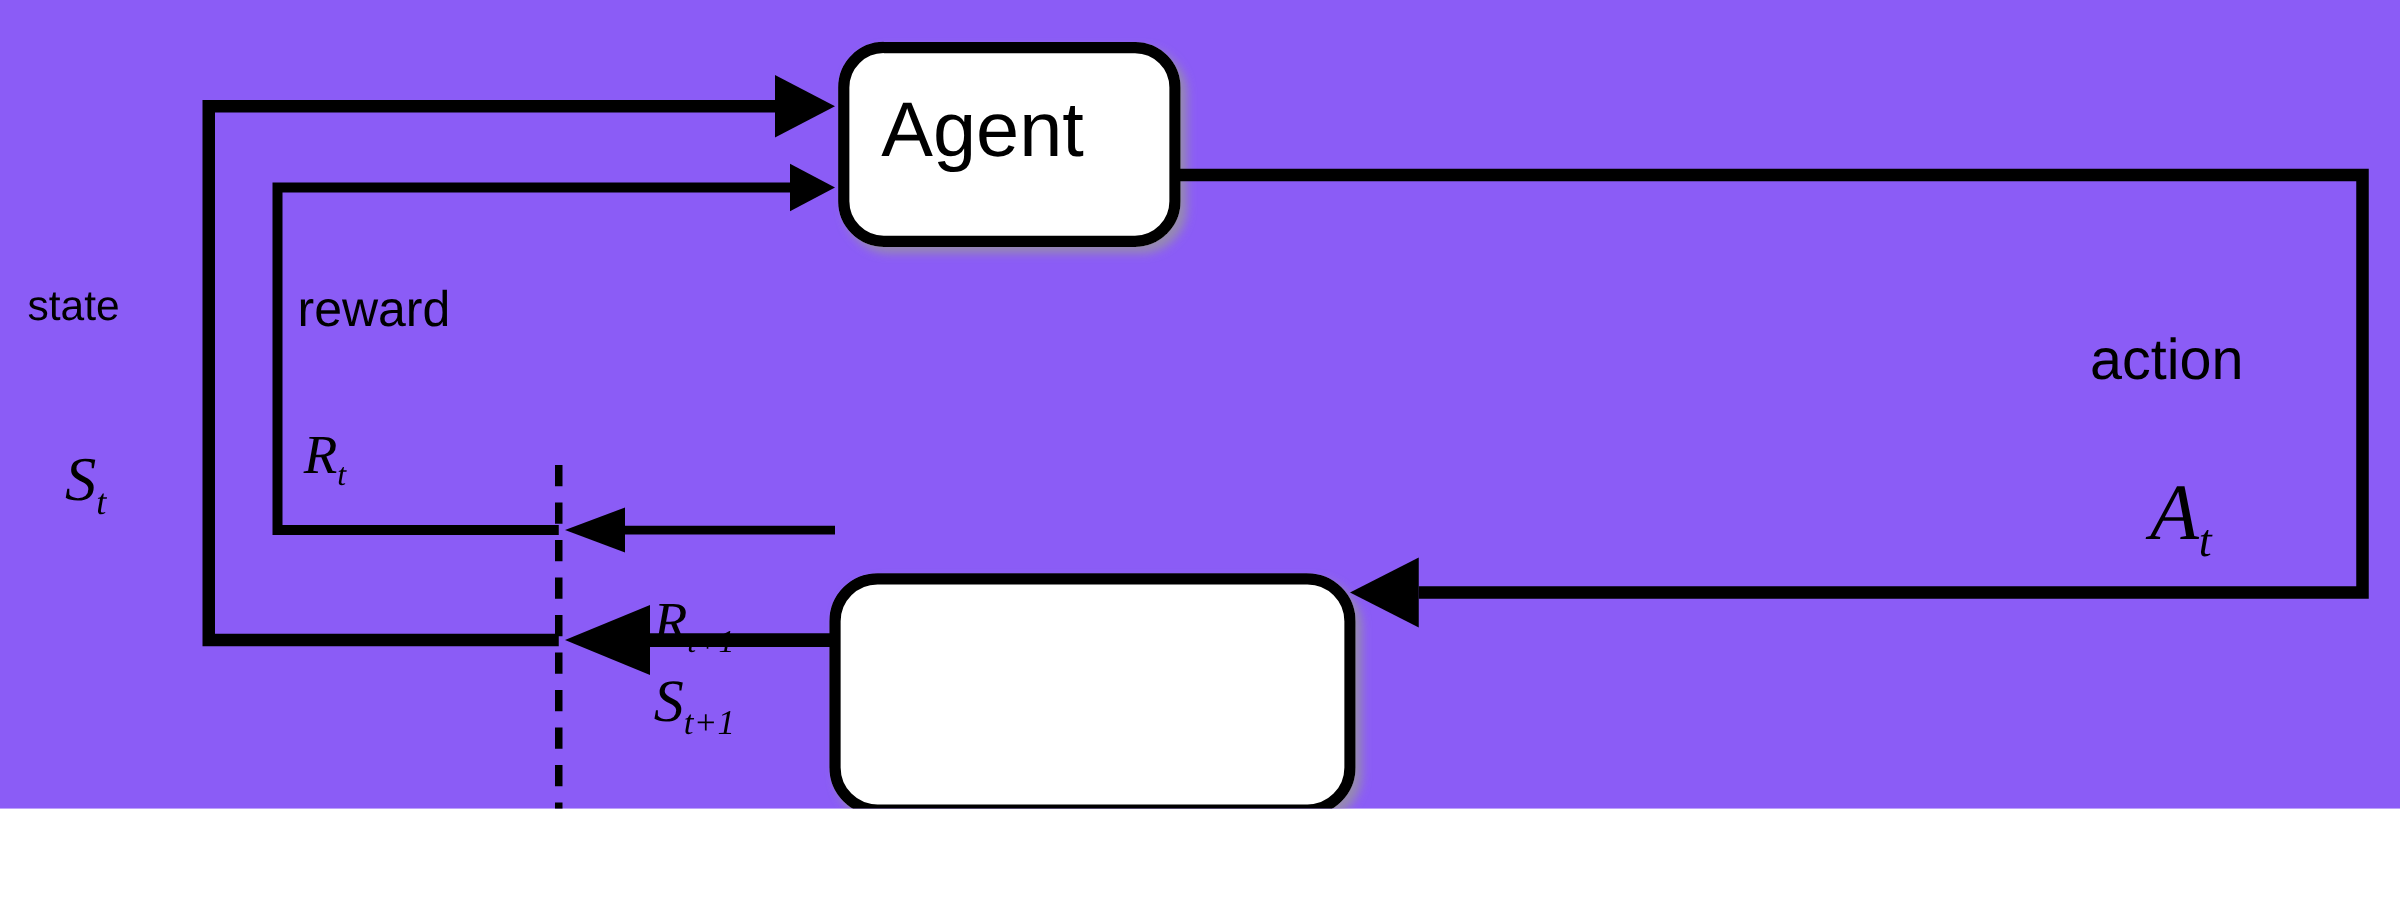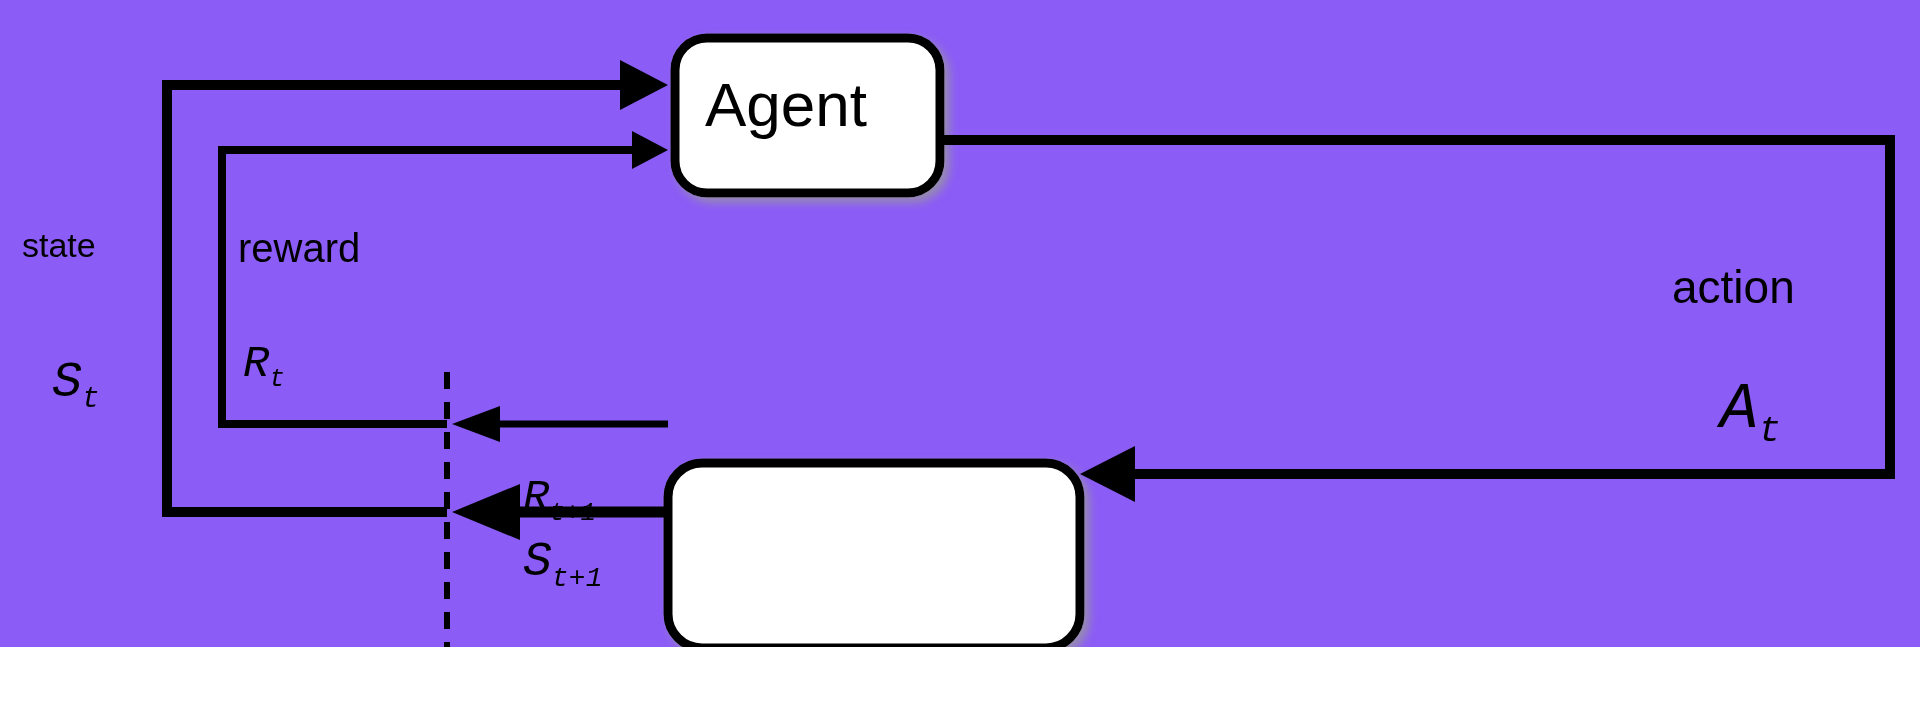--- a/index.html
+++ b/index.html
@@ -34,21 +34,21 @@
   }
   .edge-label {
     position: absolute;
     font-family: "Liberation Sans", sans-serif;
     color: #000000;
     white-space: nowrap;
     line-height: 1;
   }
   .math-label {
     position: absolute;
-    font-family: Liberation Mono, monospace;
+    font-family: Liberation Serif, serif;
     font-style: italic;
     color: #000000;
     white-space: nowrap;
     line-height: 1;
     text-align: right;
   }
   .math-label .sub {
     font-size: 0.58em;
     vertical-align: sub;
     font-style: italic;

